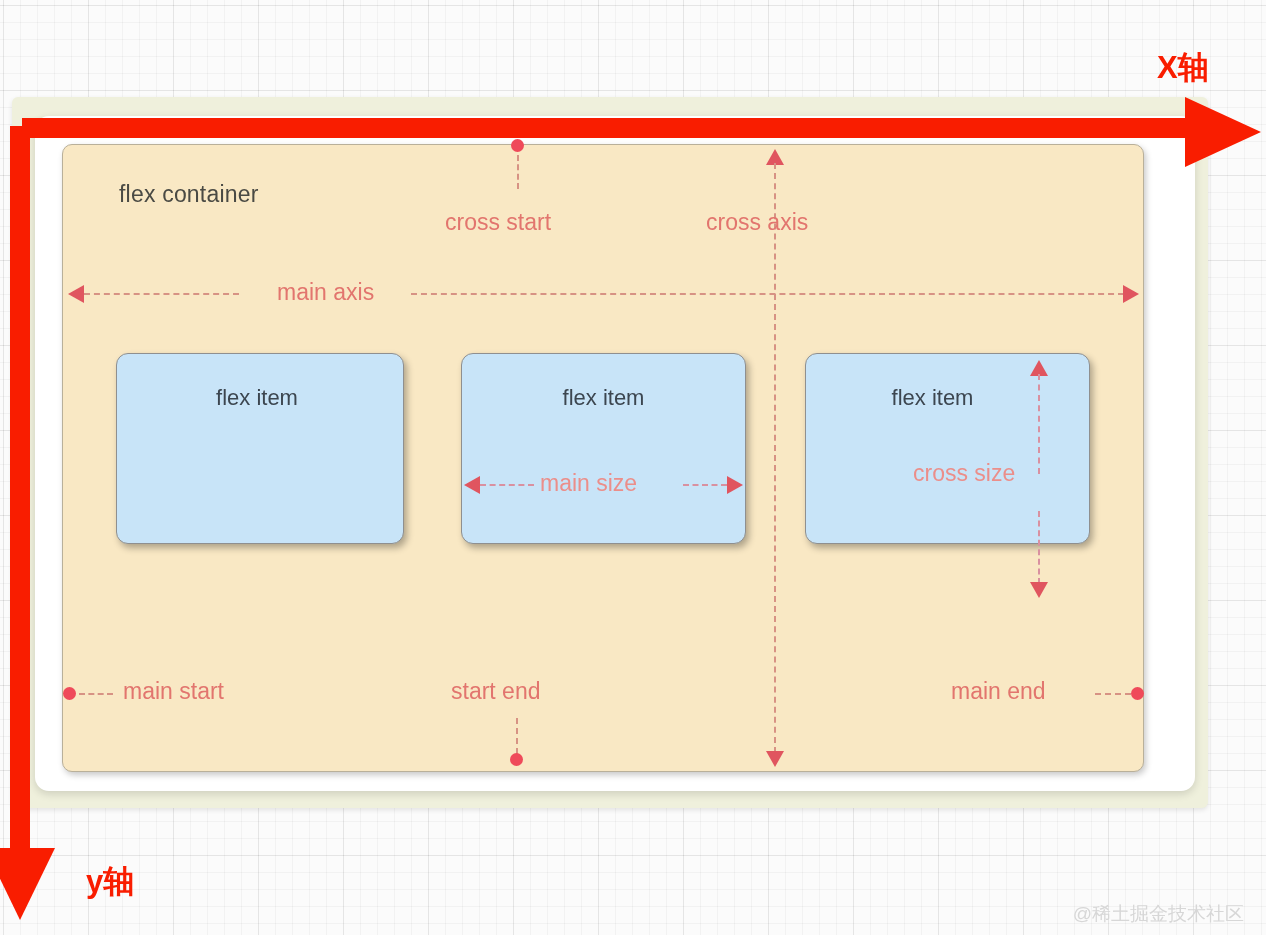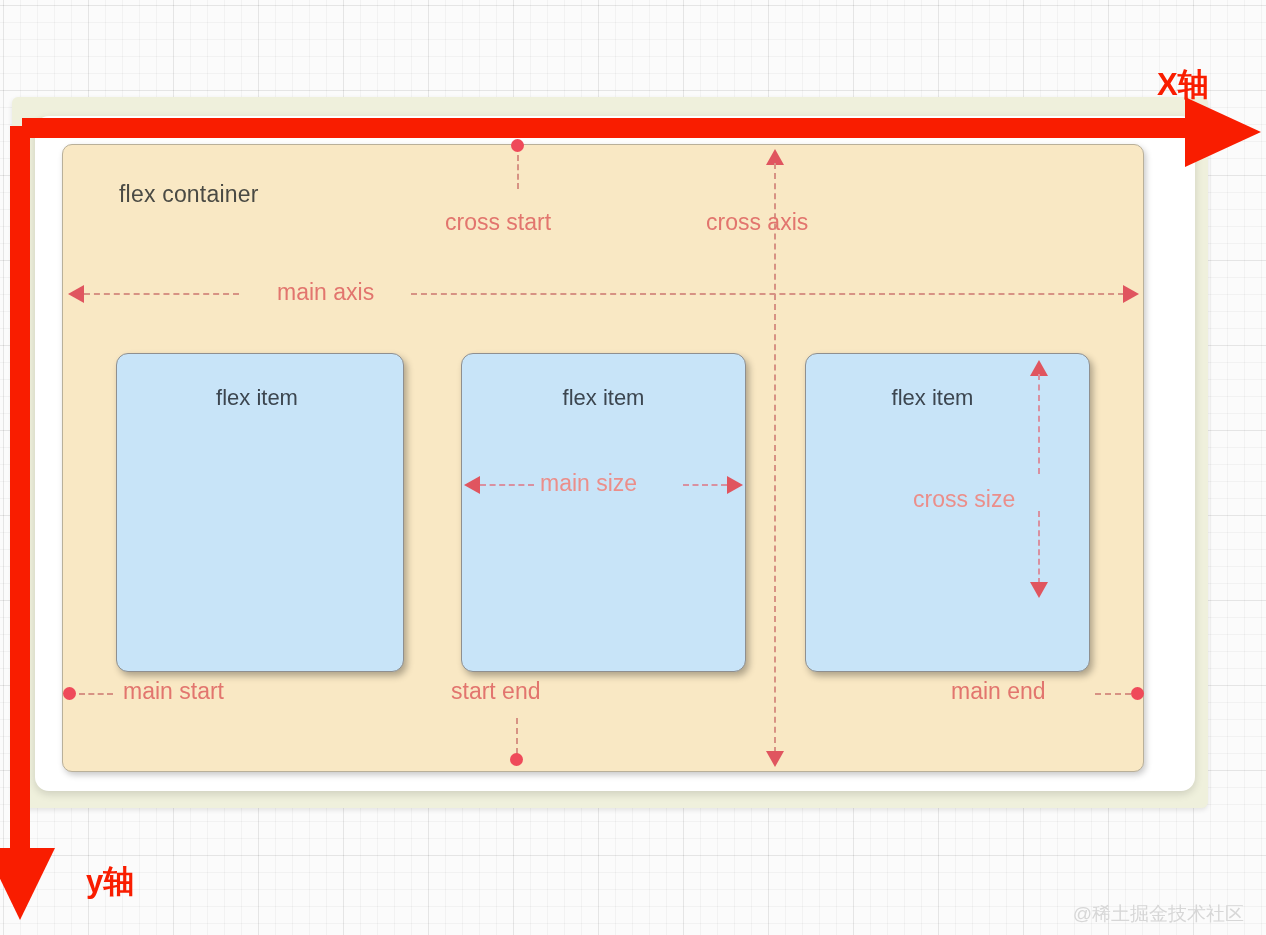--- a/index.html
+++ b/index.html
@@ -74,21 +74,21 @@
 
   
   .flex-item {
     position: absolute;
     background: #c8e4f8;
     border: 1px solid #8f8f8f;
     border-radius: 12px;
     box-shadow: 3px 4px 7px rgba(0,0,0,0.30);
     box-sizing: border-box;
     top: 353px;
-    height: 319px;
+    height: 191px;
   }
   .item-1 { left: 116px; width: 288px; }
   .item-2 { left: 461px; width: 285px; }
   .item-3 { left: 805px; width: 285px; }
 
   .item-label {
     position: absolute;
     top: 31px;
     left: 0;
     right: 0;
@@ -194,21 +194,21 @@
     border-right: 35px solid transparent;
     border-top: 72px solid #f91d00;
   }
   .axis-label {
     position: absolute;
     color: #f91d00;
     font-size: 31px;
     font-weight: bold;
     white-space: nowrap;
   }
-  .axis-label-x { left: 1157px; top: 64px; }
+  .axis-label-x { left: 1157px; top: 47px; }
   .axis-label-y { left: 86px; top: 861px; }
 
   .watermark {
     position: absolute;
     right: 22px;
     bottom: 8px;
     color: #d7d7d7;
     font-size: 19px;
     white-space: nowrap;
   }
@@ -266,21 +266,21 @@
     <span class="anno soft" style="position:absolute; left:78px; top:116px;">main size</span>
     <div class="dash-h pink" style="left:221px; top:130px; width:44px;"></div>
     <div class="arrow arrow-right" style="left:265px; top:122px;"></div>
   </div>
 
   <div class="flex-item item-3">
     <span class="item-label">flex item</span>
 
     <div class="arrow arrow-up" style="left:224px; top:6px;"></div>
     <div class="dash-v pink" style="left:232px; top:20px; height:100px;"></div>
-    <span class="anno soft" style="position:absolute; left:107px; top:132px;text-align:right;">cross size</span>
+    <span class="anno soft" style="position:absolute; left:107px; top:106px;text-align:right;">cross size</span>
     <div class="dash-v pink" style="left:232px; top:157px; height:73px;"></div>
     <div class="arrow arrow-down" style="left:224px; top:228px;"></div>
   </div>
 
   <div class="axis-bar axis-x-bar"></div>
   <div class="axis-x-head"></div>
   <span class="axis-label axis-label-x">X轴</span>
 
   <div class="axis-bar axis-y-bar"></div>
   <div class="axis-y-head"></div>

